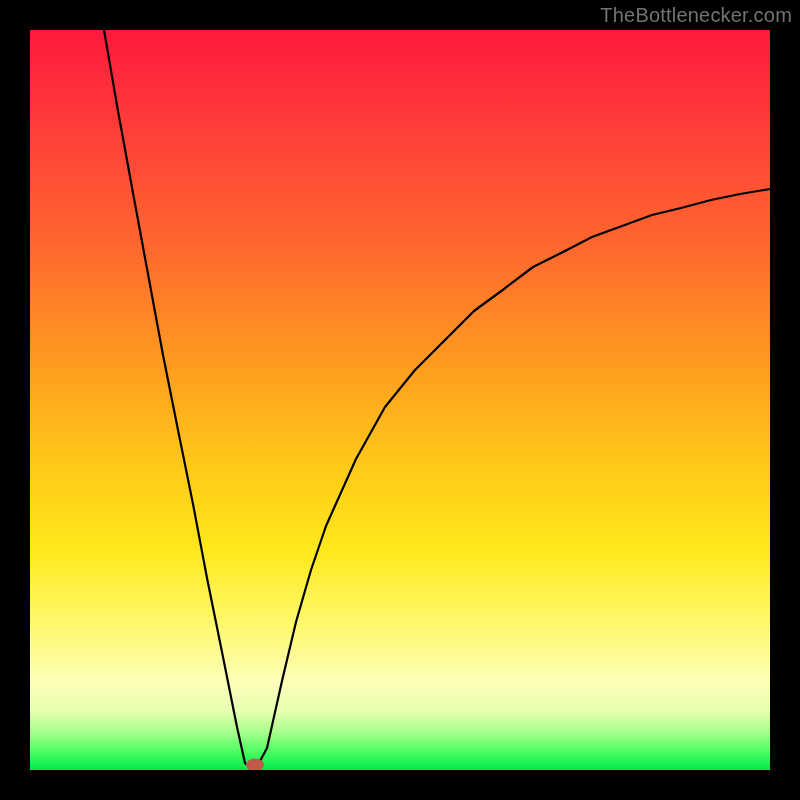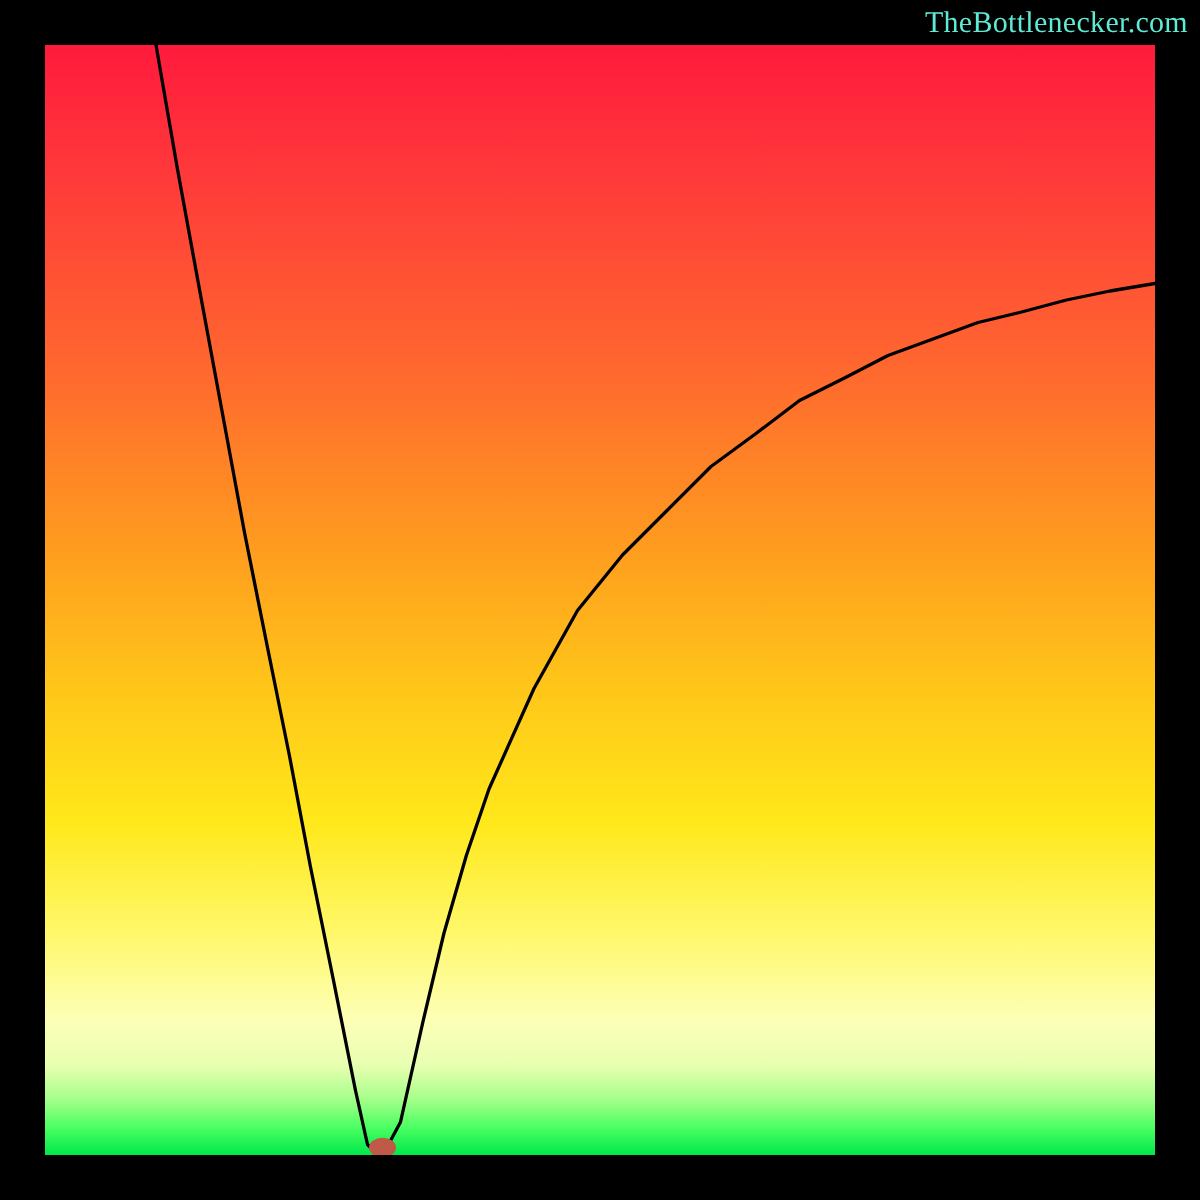--- a/index.html
+++ b/index.html
@@ -60,25 +60,24 @@
     stroke-linejoin: round;
     stroke-linecap: round;
   }
   .min-marker {
     fill: #c05a48;
   }
   .watermark {
     position: absolute;
     top: 4px;
     right: 8px;
-    color: #5eead4;
+    color: #737373;
     font-size: 20px;
     font-weight: 400;
     letter-spacing: 0.2px;
-    font-family: Liberation Serif, serif;
   }
 </style>
 </head>
 <body>
 
 <div class="frame">
 
   <div class="plot-area">
     <div class="gradient"></div>
 

